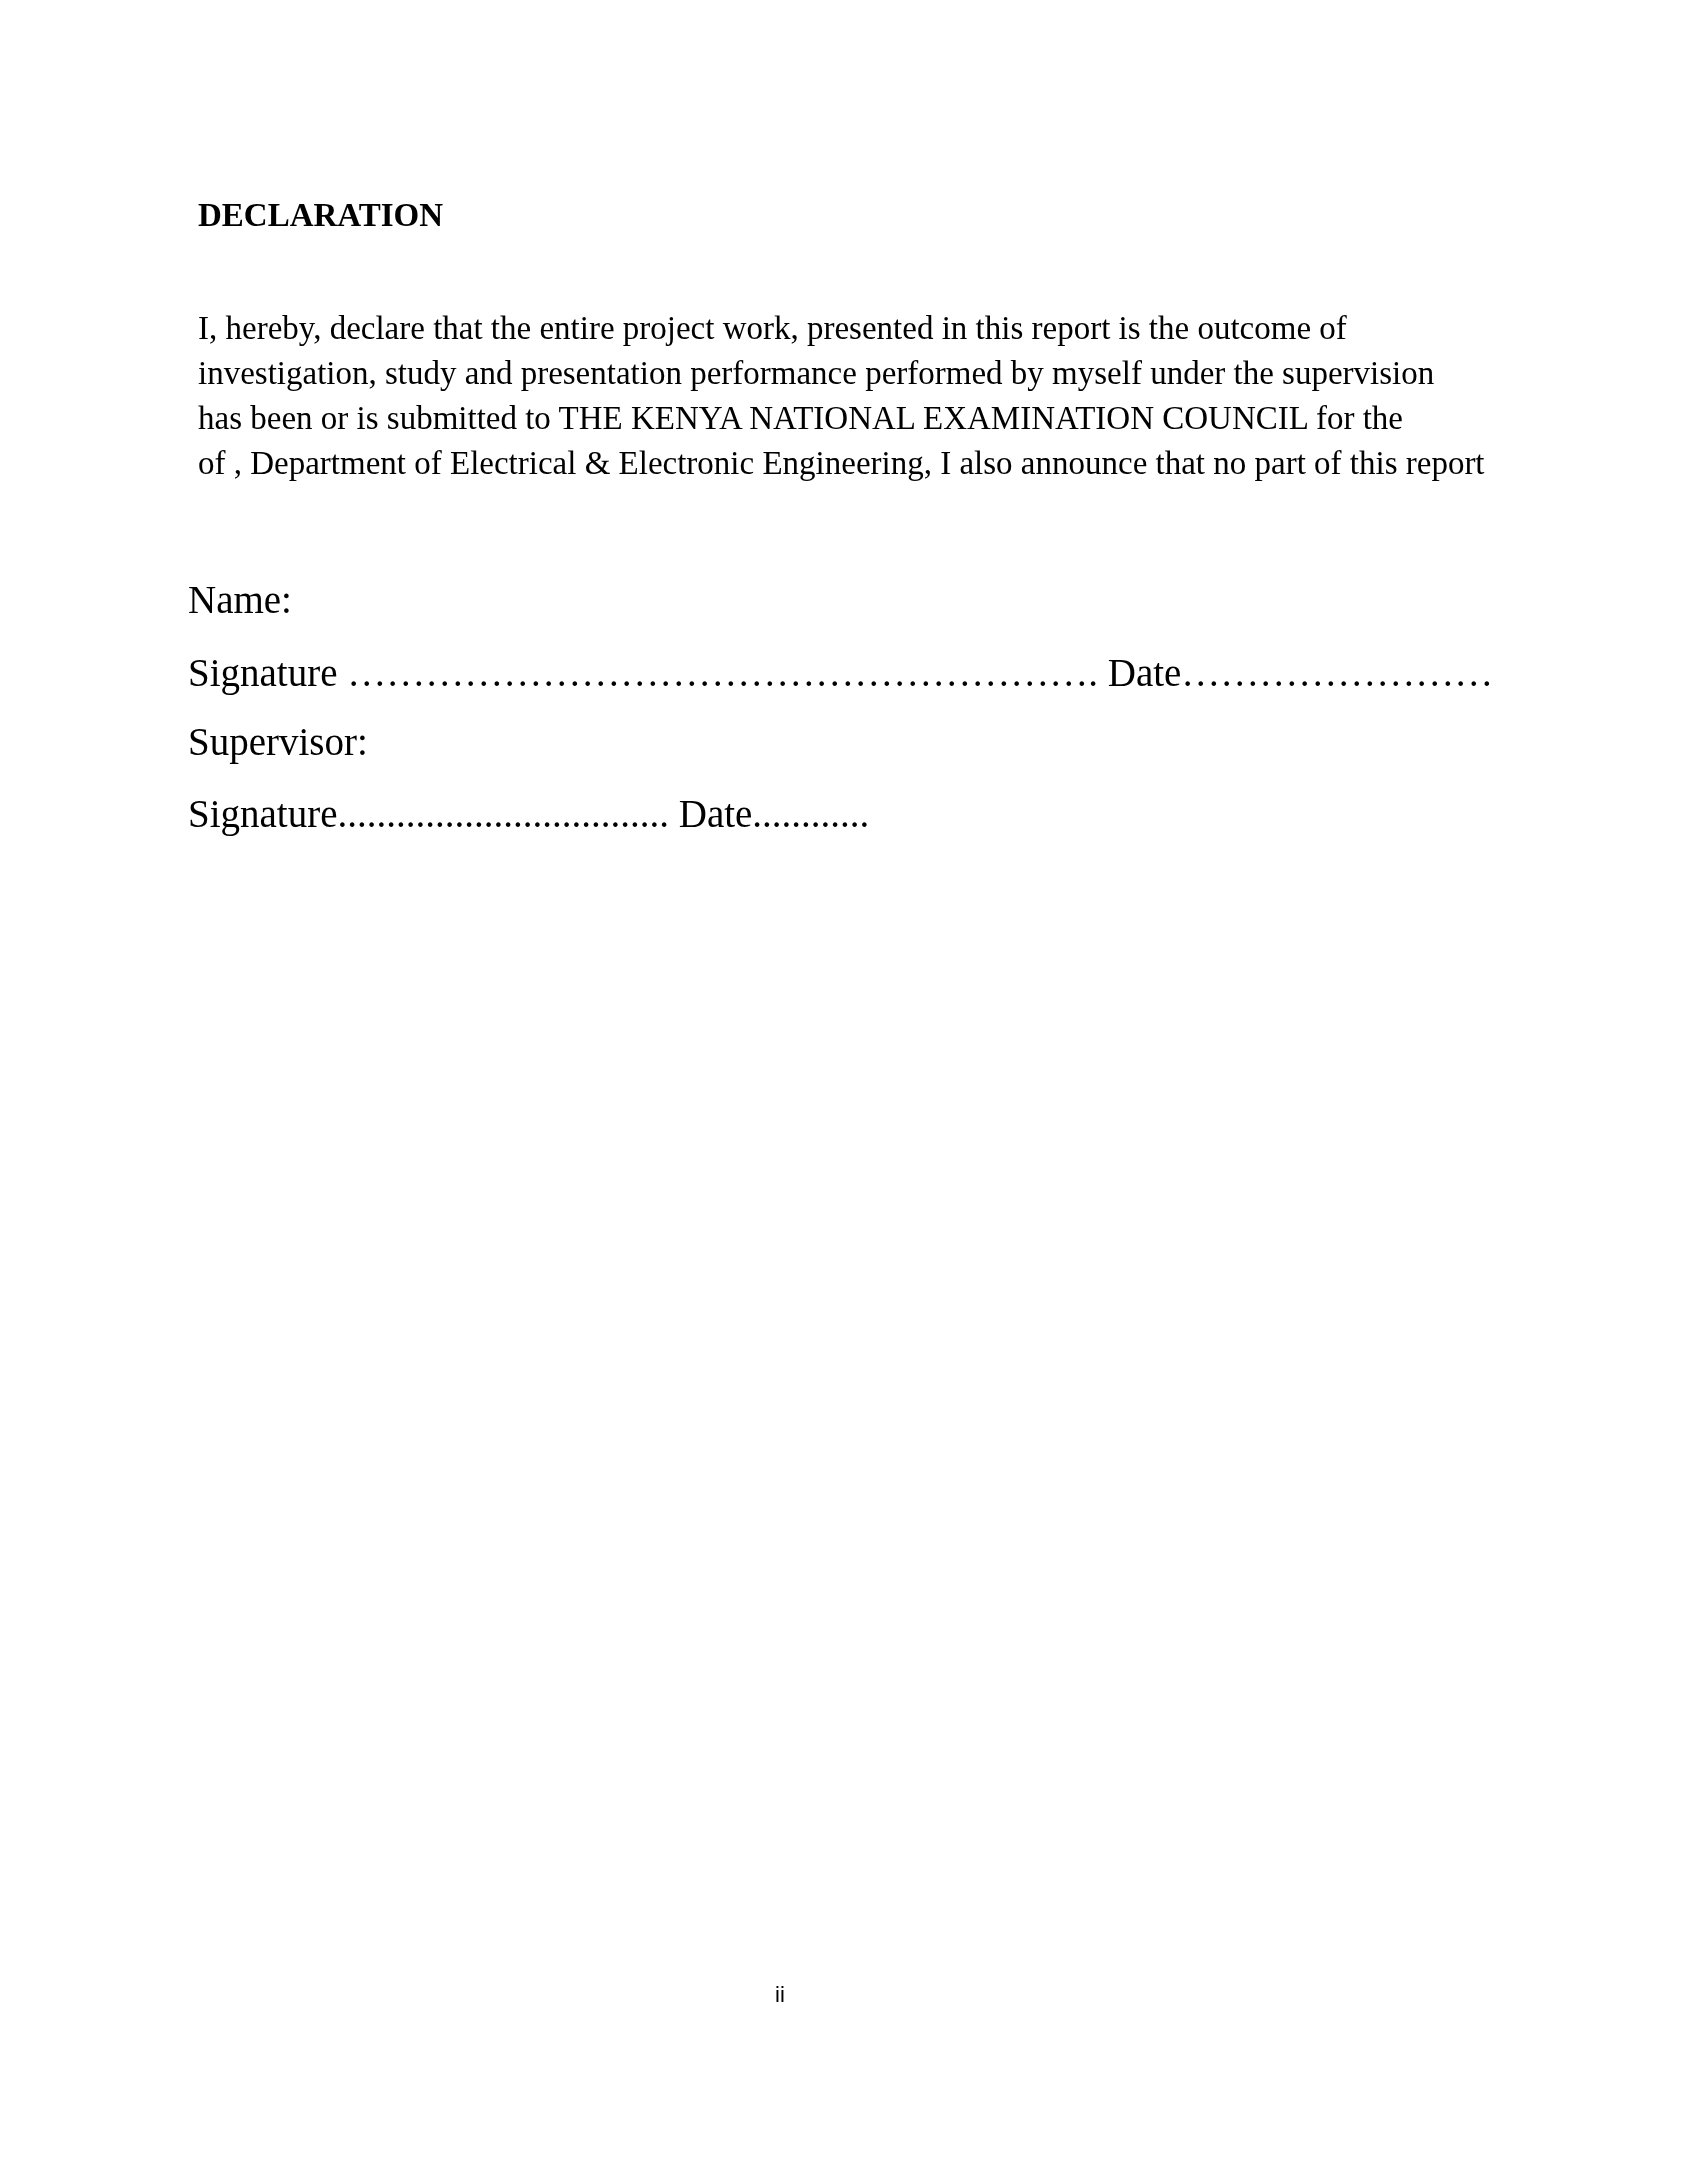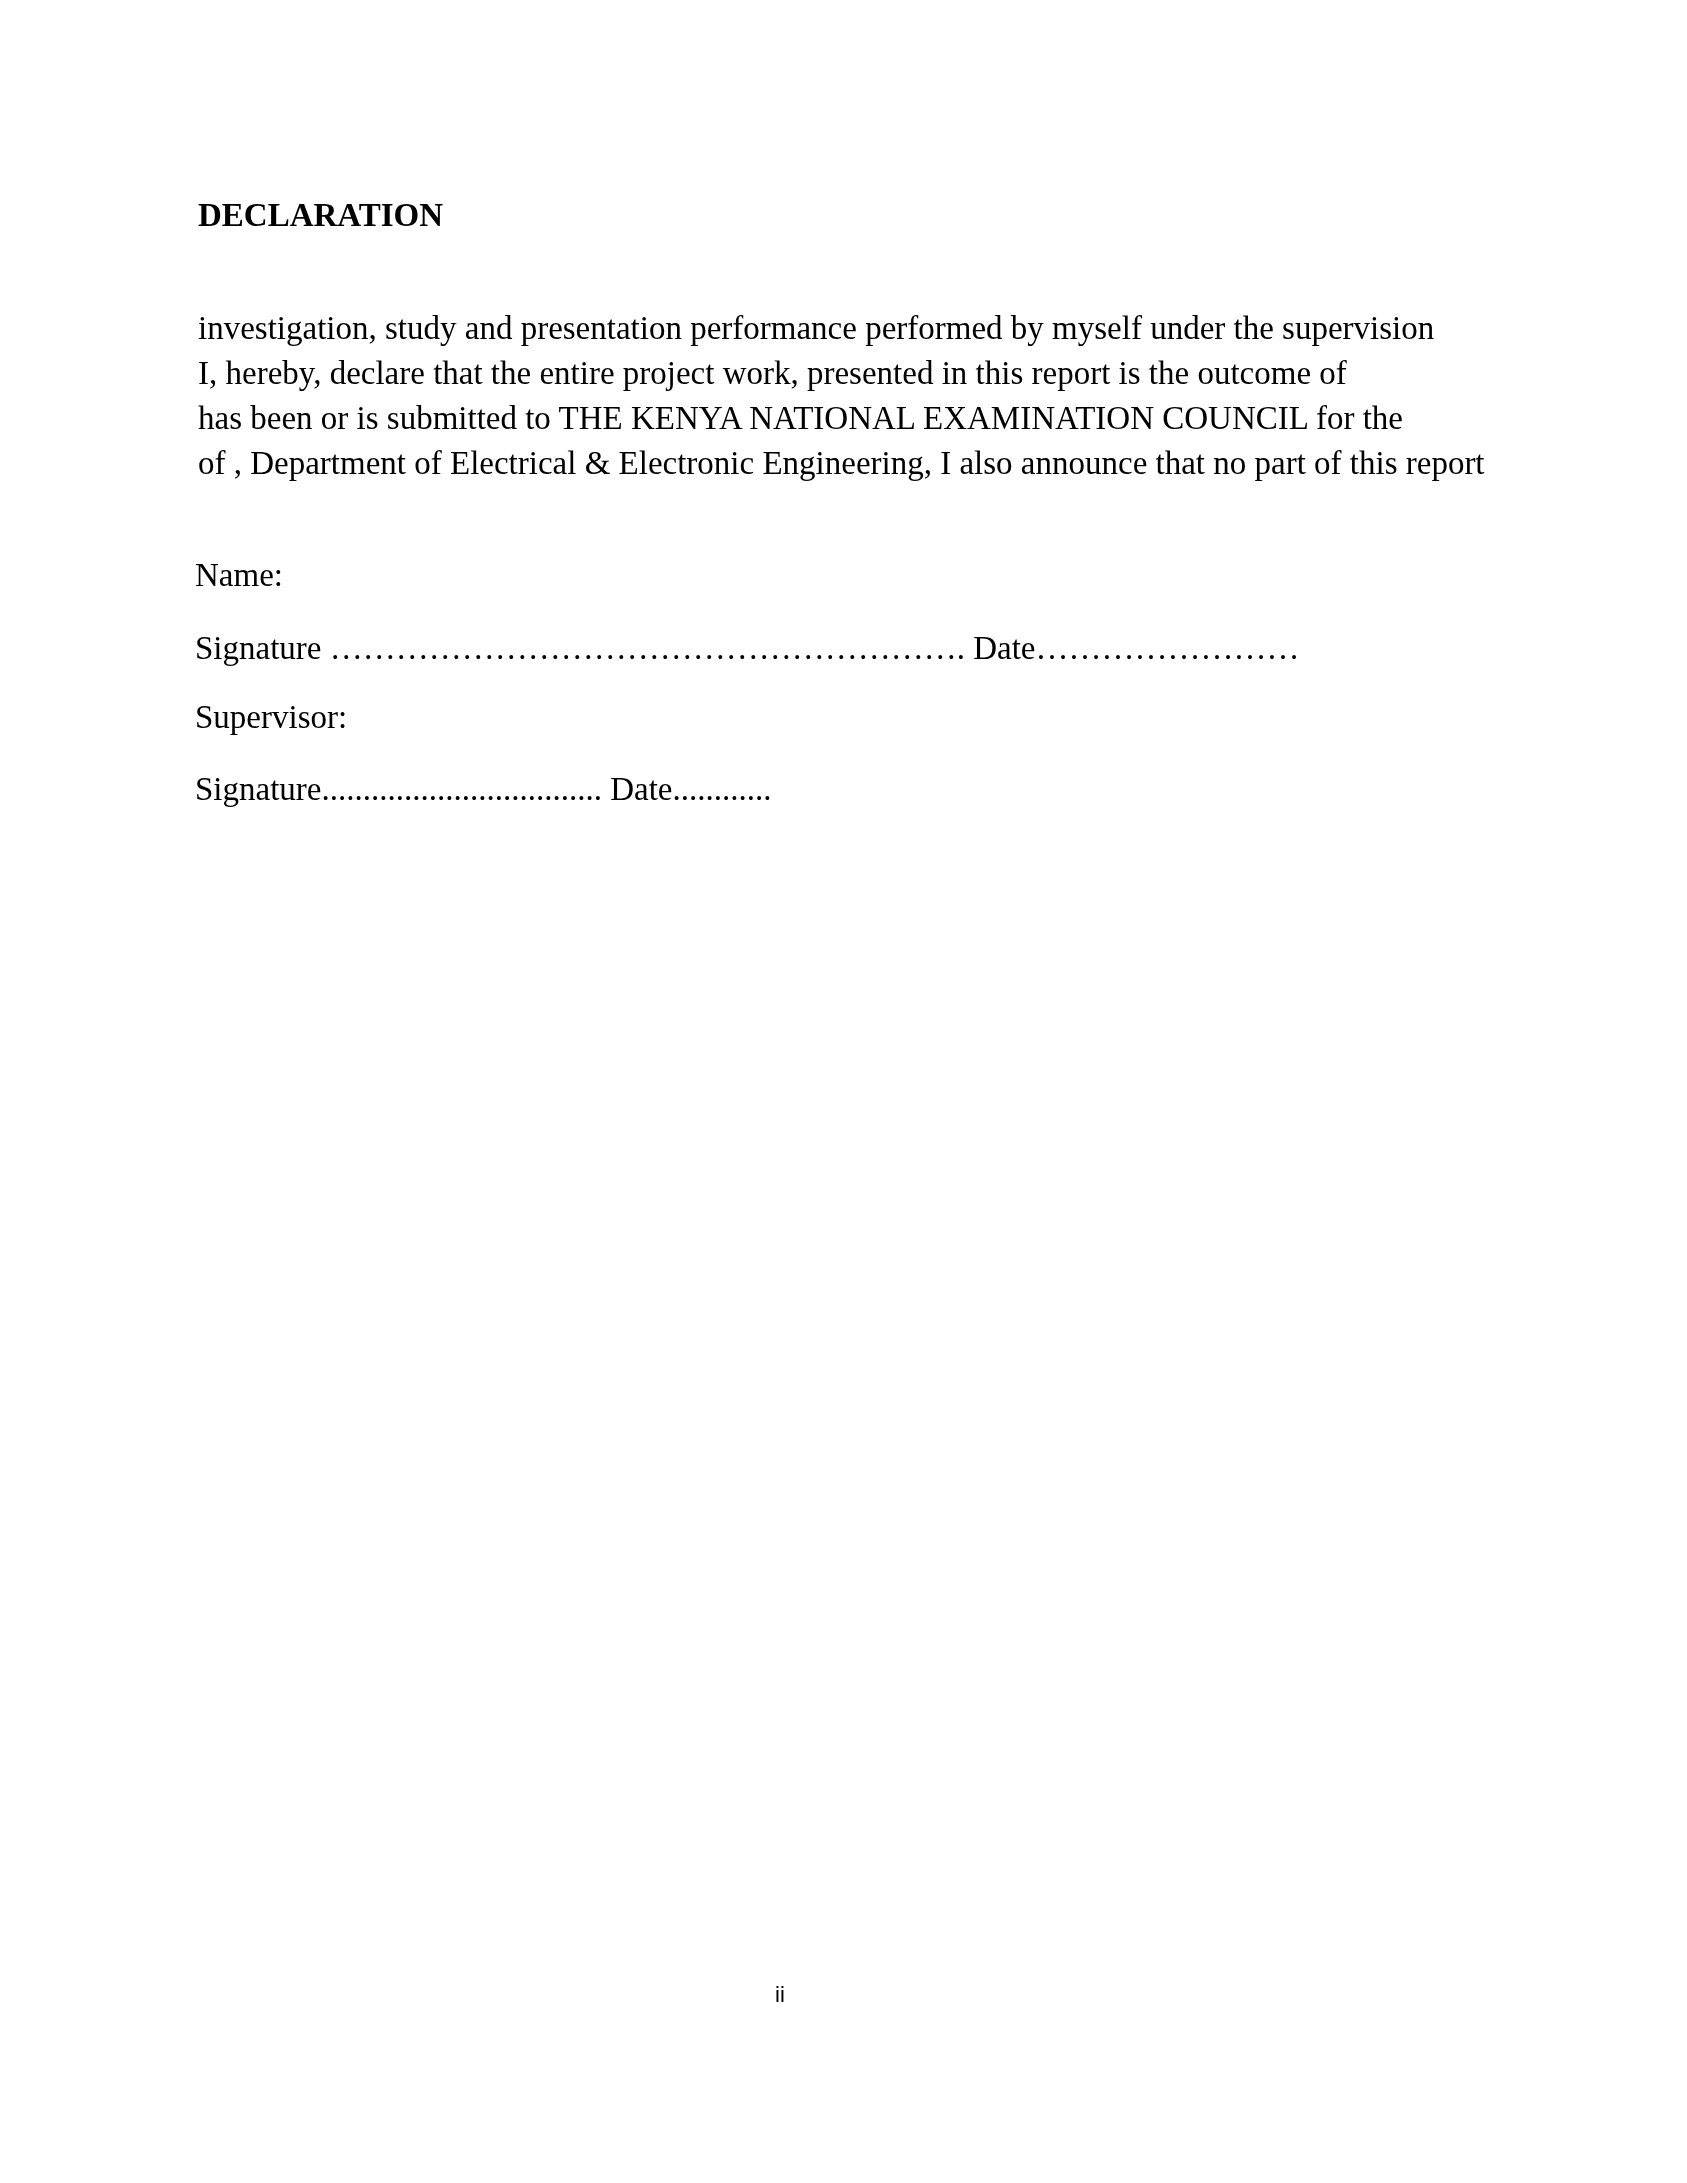--- a/index.html
+++ b/index.html
@@ -32,24 +32,25 @@
       top: 306px;
       width: 1317px;
       font-size: 33px;
       line-height: 45px;
     }
     .pline {
       white-space: nowrap;
     }
     .field {
       position: absolute;
-      left: 195px;
-      font-size: 33px;
+      left: 188px;
+      font-size: 39px;
       line-height: 45px;
       white-space: nowrap;
+      margin-top: 24px;
     }
     .field-name       { top: 553px;  }
     .field-sig1       { top: 626px;  }
     .field-supervisor { top: 695px; }
     .field-sig2       { top: 767px; }
     .footer {
       position: absolute;
       left: 0;
       top: 1979px;
       width: 100%;
@@ -60,22 +61,22 @@
     }
   </style>
 </head>
 <body>
 
 <div class="page">
 
   <h1 class="heading">DECLARATION</h1>
 
   <div class="paragraph">
+    <div class="pline">I, hereby, declare that the entire project work, presented in this report is the outcome of</div>
     <div class="pline">investigation, study and presentation performance performed by myself under the supervision</div>
-    <div class="pline">I, hereby, declare that the entire project work, presented in this report is the outcome of</div>
     <div class="pline">has been or is submitted to THE KENYA NATIONAL EXAMINATION COUNCIL for the</div>
     <div class="pline">of , Department of Electrical &amp; Electronic Engineering, I also announce that no part of this report</div>
   </div>
 
   <div class="field field-name">Name:</div>
 
   <div class="field field-sig1">Signature …………………………………………………. Date……………………</div>
 
   <div class="field field-supervisor">Supervisor:</div>
 

